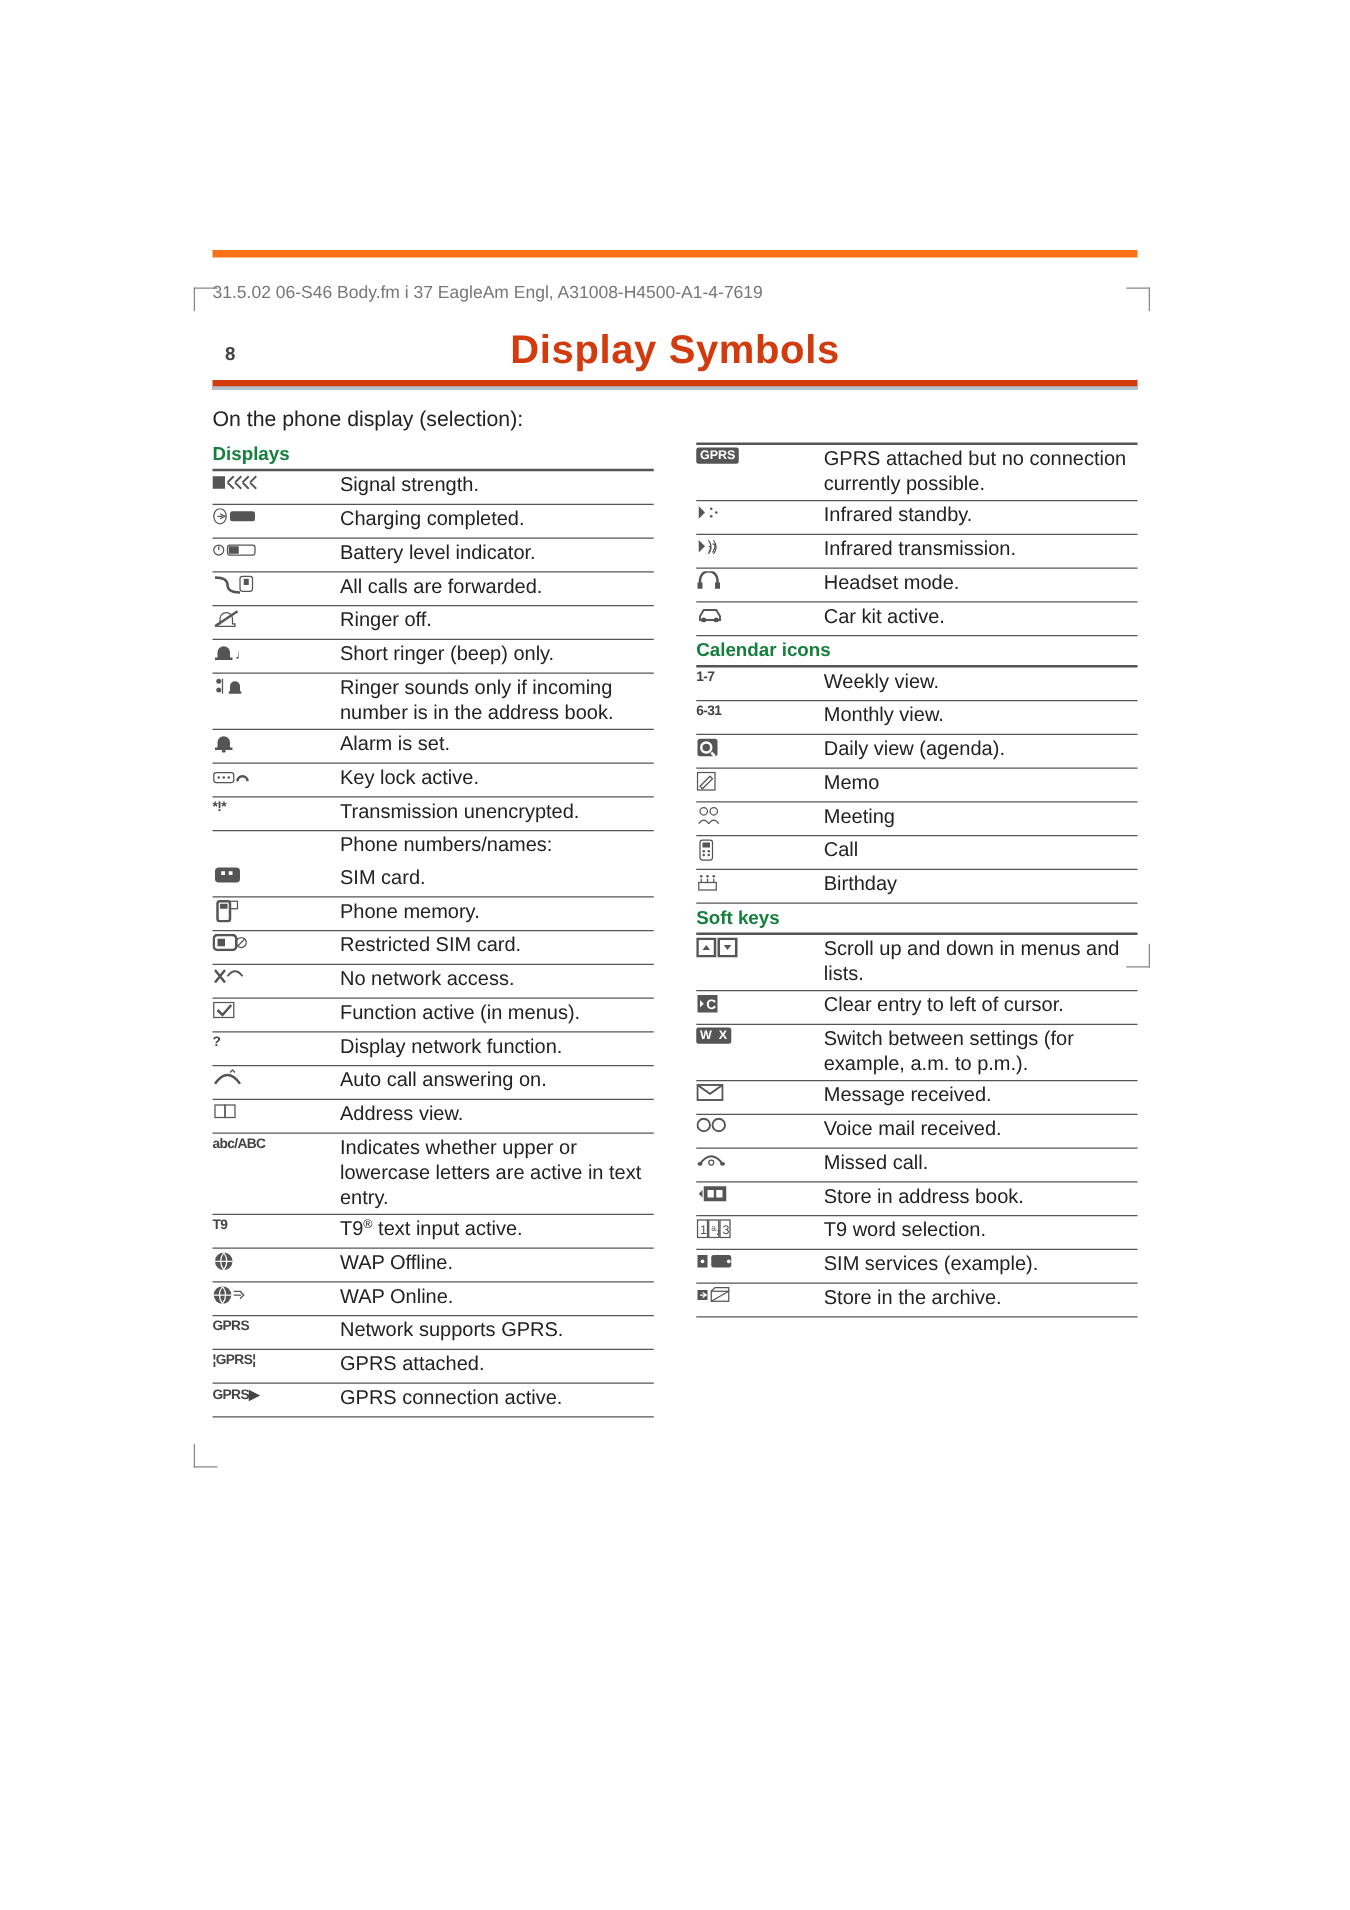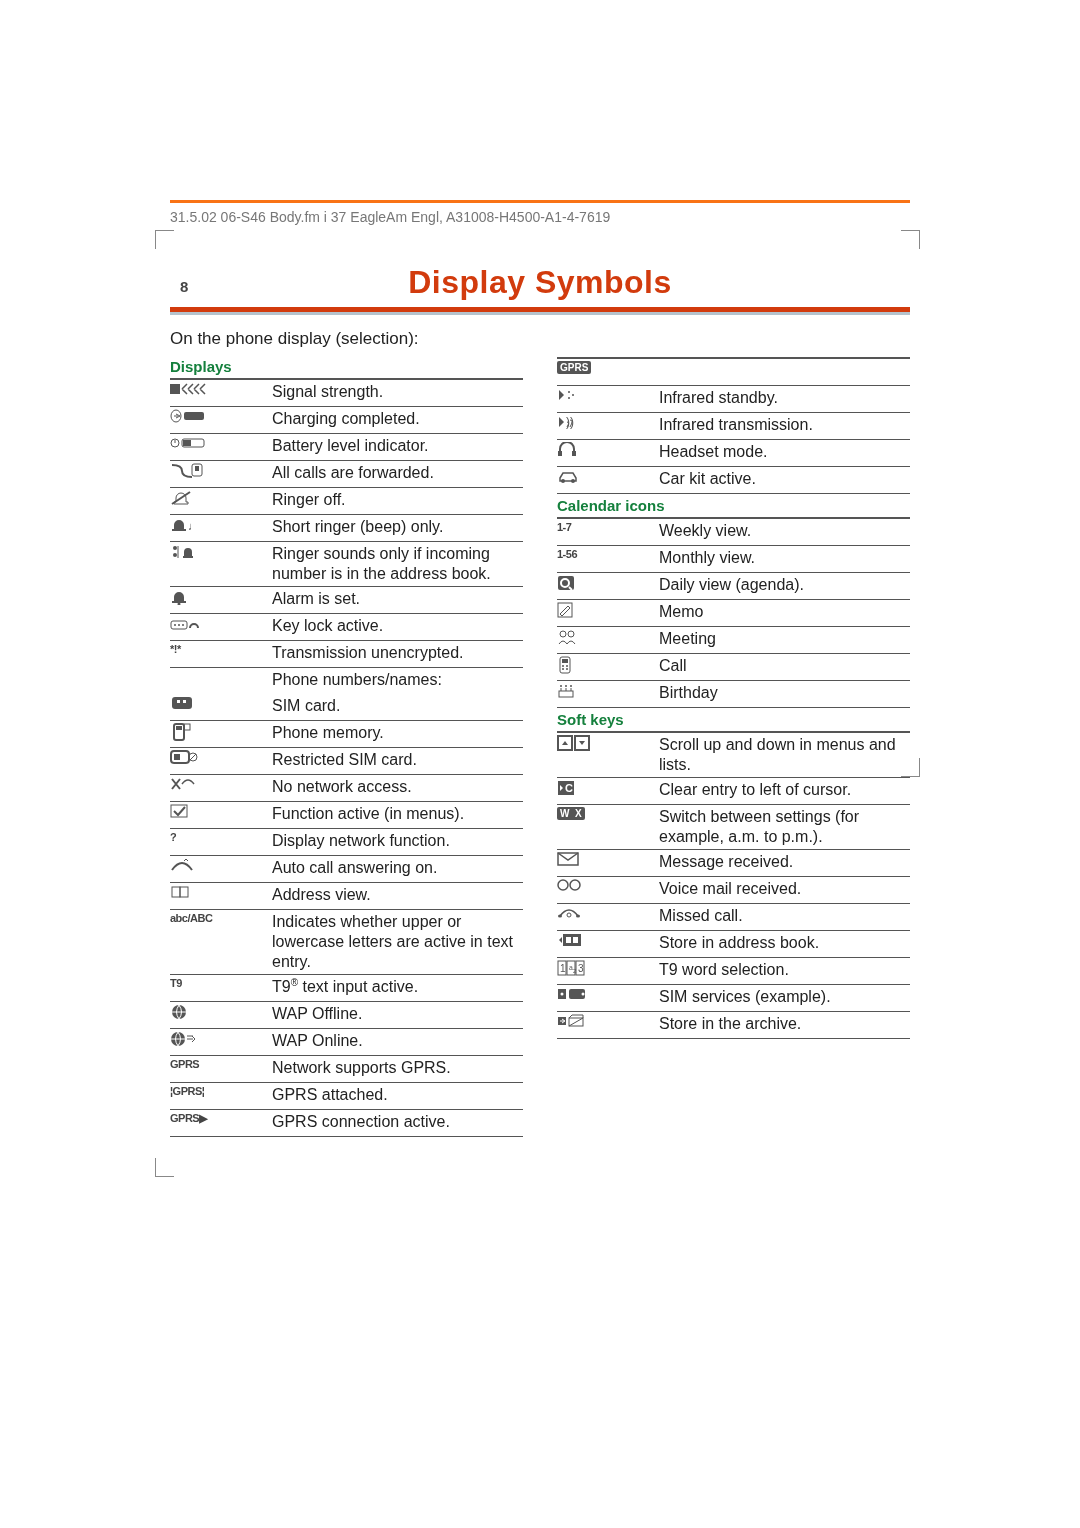--- a/index.html
+++ b/index.html
@@ -21,23 +21,23 @@
     height: 18px;
     border-color: #888;
   }
   .crop-tl { top: 230px; left: 155px; border-left: 1px solid #888; border-top: 1px solid #888; }
   .crop-tr { top: 230px; right: 160px; border-right: 1px solid #888; border-top: 1px solid #888; }
   .crop-bl { bottom: 40px; left: 155px; border-left: 1px solid #888; border-bottom: 1px solid #888; }
   .crop-br { bottom: 440px; right: 160px; border-right: 1px solid #888; border-bottom: 1px solid #888; }
   .header-line {
     font-size: 14px;
     color: #777;
-    border-top: 3px solid #f97316;
-    padding-top: 6px;
-    margin-bottom: 39px;
+    border-top: 6px solid #f97316;
+    padding-top: 19px;
+    margin-bottom: 20px;
   }
   .title-row {
     position: relative;
     margin-bottom: 6px;
   }
   .page-num {
     position: absolute;
     left: 10px;
     bottom: 6px;
     font-weight: bold;
@@ -367,20 +367,21 @@
         </div>
     </div>
 
     <div class="col">
       <div class="section-rule-top"></div>
       <div id="righttop-body">
           <div class="row">
             <div class="icon-cell">
               <span class="badge">GPRS</span>
             </div>
+            <div class="desc-cell">GPRS attached but no connection currently possible.</div>
           </div>
           <div class="row">
             <div class="icon-cell">
               <svg width="24" height="14">
                 <path d="M2 2 v10 l5 -5 z" fill="#555"></path>
                 <circle cx="12" cy="4" r="1" fill="#555"></circle>
                 <circle cx="16" cy="7" r="1" fill="#555"></circle>
                 <circle cx="12" cy="10" r="1" fill="#555"></circle>
               </svg>
             </div>
@@ -422,21 +423,21 @@
       <div class="section-rule-top"></div>
       <div id="calendar-body">
           <div class="row">
             <div class="icon-cell">
               <span class="mini">1-7</span>
             </div>
             <div class="desc-cell">Weekly view.</div>
           </div>
           <div class="row">
             <div class="icon-cell">
-              <span class="mini">1-56</span>
+              <span class="mini">6-31</span>
             </div>
             <div class="desc-cell">Monthly view.</div>
           </div>
           <div class="row">
             <div class="icon-cell">
               <svg width="18" height="16">
                 <rect x="1" y="1" width="16" height="14" rx="2" fill="#555"></rect>
                 <circle cx="8" cy="8" r="4" fill="none" stroke="#fff" stroke-width="2"></circle>
                 <line x1="12" y1="12" x2="15" y2="15" stroke="#fff" stroke-width="2"></line>
               </svg>

